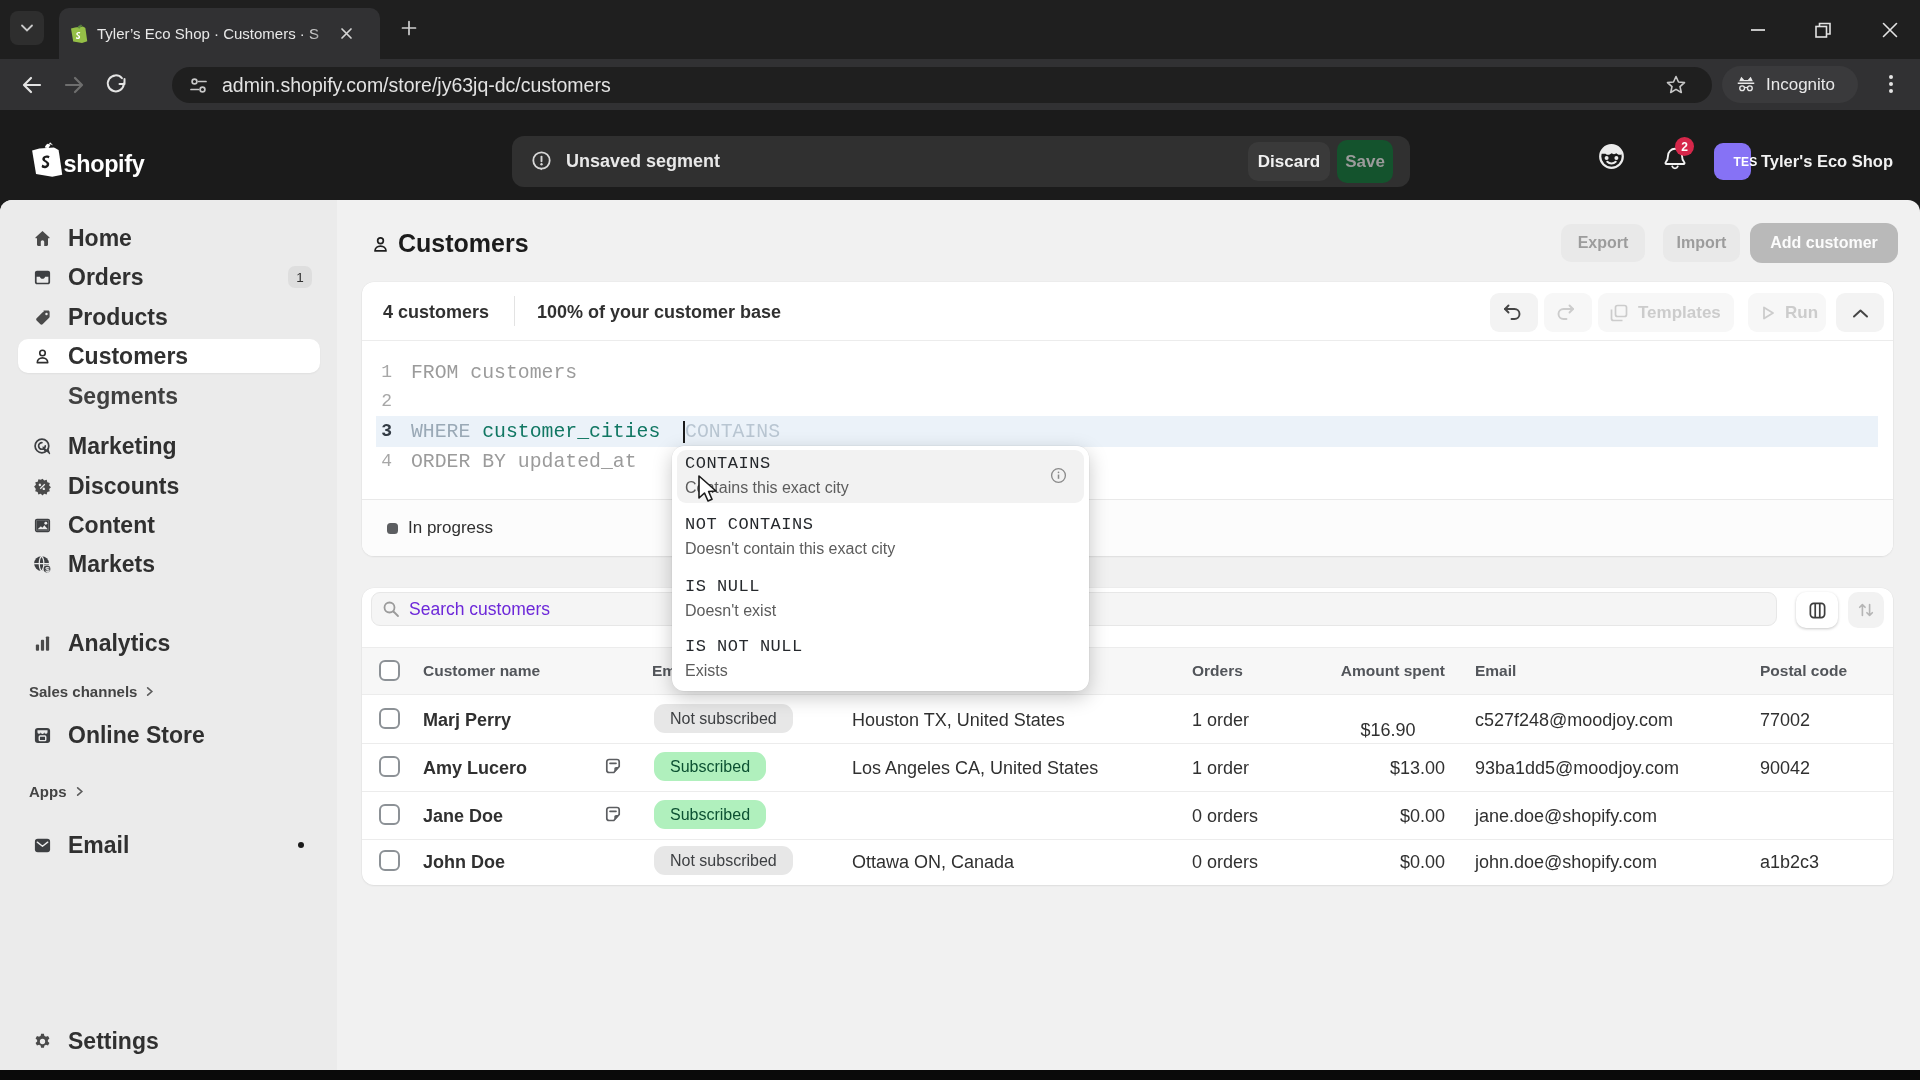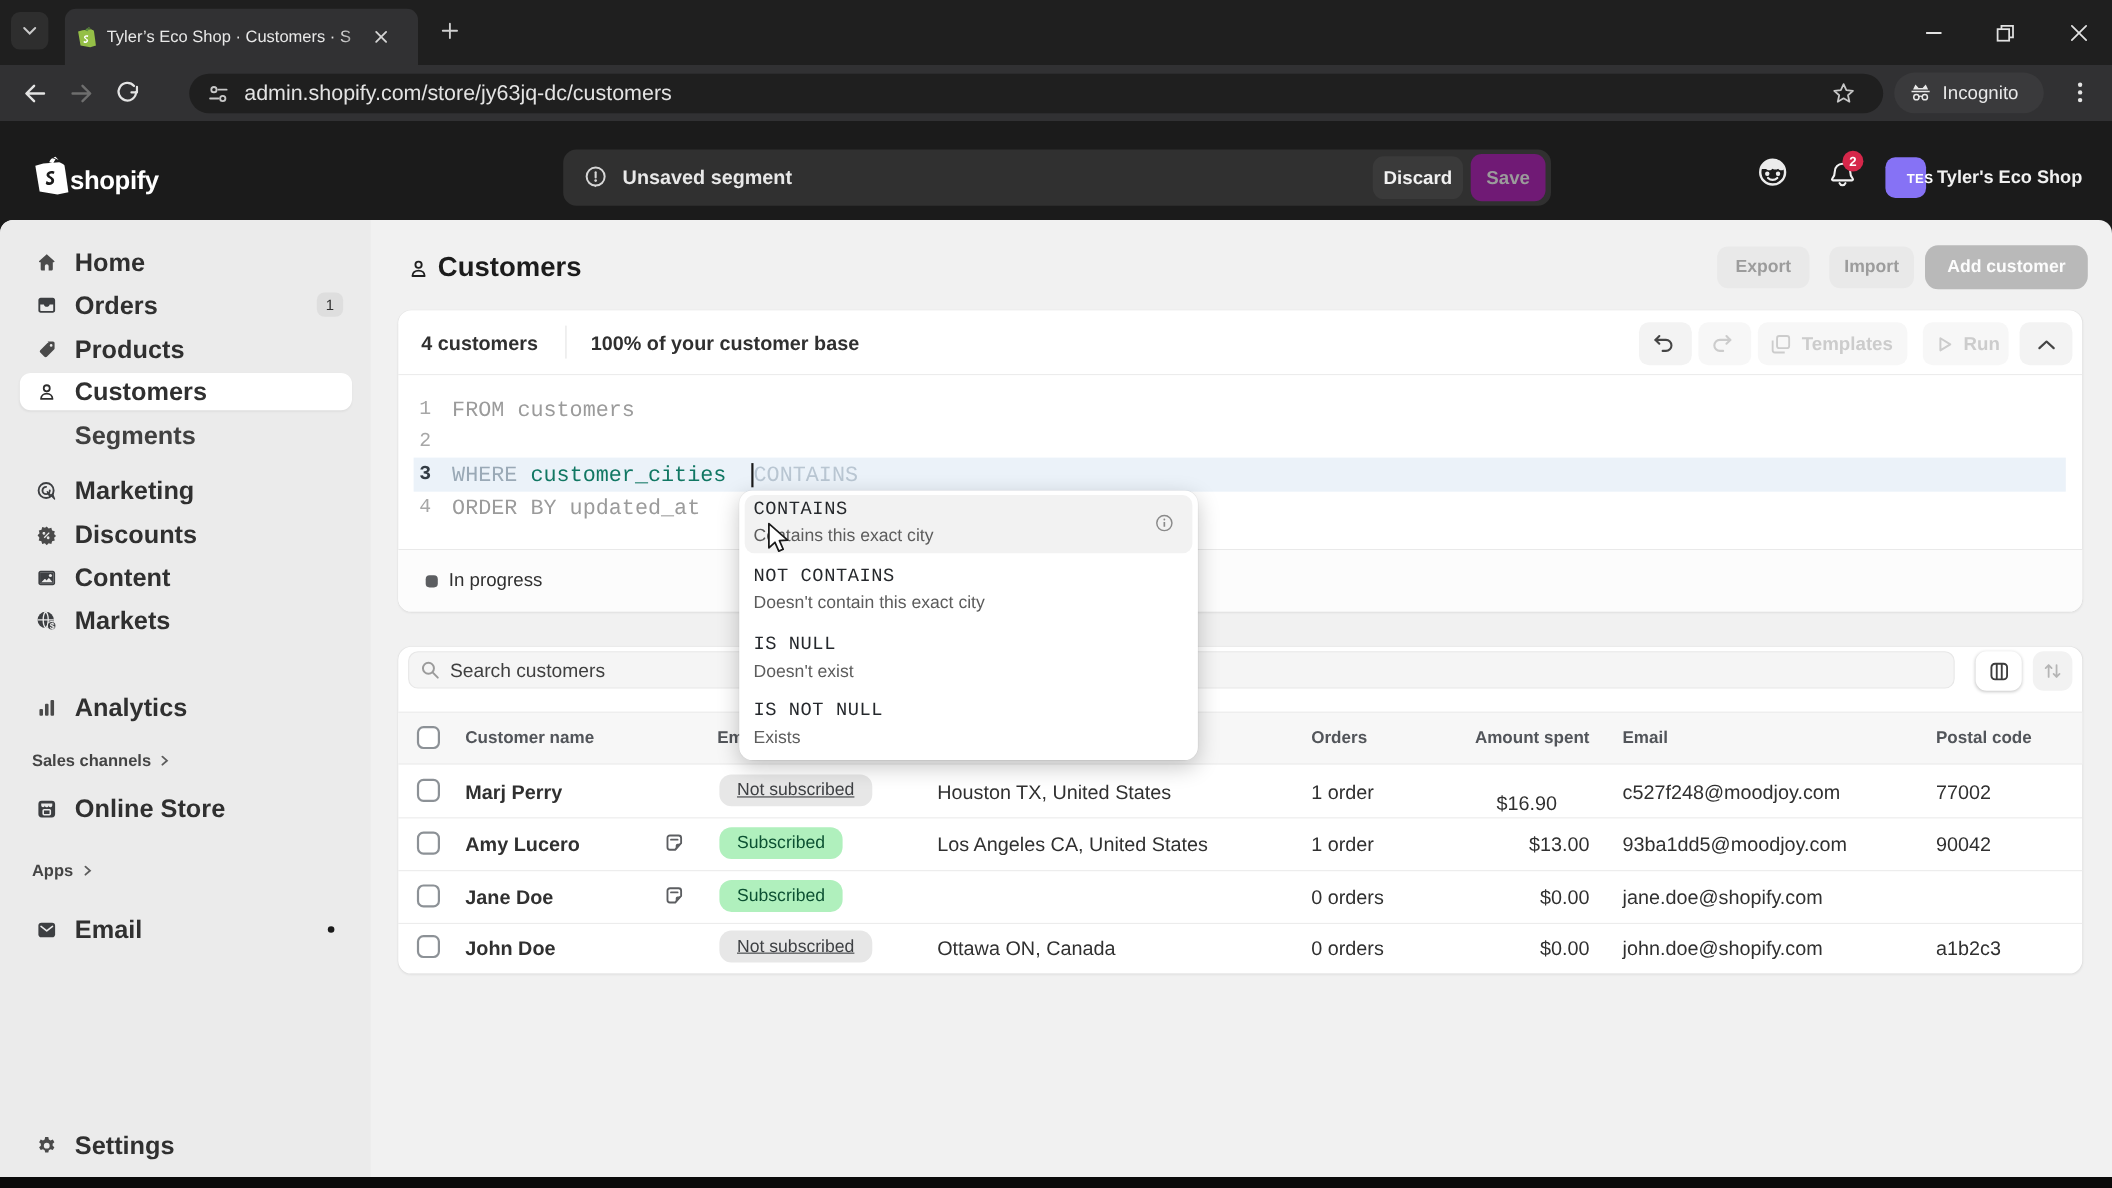--- a/index.html
+++ b/index.html
@@ -17,42 +17,42 @@
 
 
 #toolbar { position:absolute; left:0; top:59px; width:1920px; height:51px; background:#313133; }
 #omnibox { position:absolute; left:172px; top:8px; width:1540px; height:36px; background:#1f1f1f; border-radius:18px; display:flex; align-items:center; }
 #urltext { color:#e3e3e3; font-size:19.5px; margin-left:12px; }
 
 
 #topbar { position:absolute; left:0; top:110px; width:1920px; height:90px; background:#1b1b1b; }
 #searchpill { position:absolute; left:512px; top:26px; width:898px; height:51px; background:#303030; border-radius:12px; display:flex; align-items:center; }
 #btn-discard { position:absolute; left:1248px; top:32px; width:82px; height:39px; background:#3a3a3a; border-radius:10px; color:#f1f1f1; font-size:17px; font-weight:bold; display:flex; align-items:center; justify-content:center; }
-#btn-save { position:absolute; left:1337px; top:30px; width:68px; height:43px; background:#701a75; border-radius:10px; color:#9b9b9b; font-size:17px; font-weight:bold; display:flex; align-items:center; justify-content:center; }
+#btn-save { position:absolute; left:1337px; top:30px; width:56px; height:43px; background:#14532d; border-radius:10px; color:#9b9b9b; font-size:17px; font-weight:bold; display:flex; align-items:center; justify-content:center; }
 #avatar { position:absolute; left:1714px; top:33px; width:37px; height:37px; background:#8672f5; border-radius:9px; color:#fff; font-size:12px; font-weight:bold; display:flex; align-items:center; justify-content:center; letter-spacing:.3px;padding-left:26px; }
 #shopname { position:absolute; left:1761px; top:42px; color:#f1f1f1; font-size:16.5px; font-weight:bold; }
 
 
 #app { position:absolute; left:0; top:200px; width:1920px; height:870px; background:#f1f1f1; border-radius:12px 12px 0 0; overflow:hidden; }
 #sidebar { position:absolute; left:0; top:0; width:337px; height:870px; background:#ebebeb; }
 .nav { position:absolute; left:0; width:337px; height:36px; display:flex; align-items:center; }
 .nav svg { position:absolute; left:33px; }
 .nav .lbl { position:absolute; left:68px; font-size:23px; font-weight:bold; color:#303030; }
 .nav-sel { position:absolute; left:18px; width:302px; height:34px; background:#fff; border-radius:10px; box-shadow:0 1px 2px rgba(0,0,0,.05); }
 .sechdr { position:absolute; left:29px; font-size:15px; font-weight:bold; color:#444; display:flex; align-items:center; gap:7px; }
 #main { position:absolute; left:337px; top:0; width:1583px; height:870px; }
 
 
 .card { position:absolute; background:#fff; border-radius:12px; box-shadow:0 1px 2px rgba(26,26,26,.07), 0 0 0 0.5px rgba(0,0,0,.04); }
 
 
 .hdcell { color:#52555a; font-size:15.5px; font-weight:bold; }
 .cell { color:#303030; font-size:18px; }
 .pill { display:inline-flex; align-items:center; justify-content:center; height:29px; border-radius:11px; font-size:16px; padding:0 16px; }
-.pill-gray { background:#e7e7e7; color:#3e4043;text-decoration:underline; }
+.pill-gray { background:#e7e7e7; color:#3e4043; }
 .pill-green { background:#b0f0bd; color:#0c5132; }
 .cbx { position:absolute; width:21px; height:21px; border:2px solid #8c9196; border-radius:6px; background:#fff; }
 
 
 .codeline { position:absolute; font-family:"Liberation Mono", monospace; font-size:19.8px; white-space:pre; }
 .gut { position:absolute; font-family:"Liberation Mono", monospace; font-size:18px; color:#a7a7a7; width:17px; text-align:right; }
 
 
 #dropdown { position:absolute; left:672px; top:446px; width:417px; height:245px; background:#fff; border-radius:12px; box-shadow:0 6px 20px rgba(0,0,0,.22), 0 0 0 0.5px rgba(0,0,0,.06); }
 .dd-title { position:absolute; left:13px; font-family:"Liberation Mono", monospace; font-size:17px; color:#25282c; letter-spacing:0.5px; }
@@ -339,21 +339,21 @@
         <div class="abs" style="left:46px; top:236px; font-size:17px; color:#303030;">In progress</div>
       </div>
 
       <div class="card" style="left:25px; top:388px; width:1531px; height:297px;">
 
         <div class="abs" style="left:9px; top:4px; width:1406px; height:34px; background:#f5f5f5; border:1px solid #e7e7e7; border-radius:9px; display:flex; align-items:center;">
           <svg style="margin-left:10px" width="18" height="18" viewBox="0 0 18 18" fill="none" stroke="#9b9b9b" stroke-width="1.8">
               <circle cx="7.5" cy="7.5" r="5"></circle>
               <path d="M11.5 11.5 L16 16" stroke-linecap="round"></path>
             </svg>
-          <span style="margin-left:9px; color:#404040; font-size:17.5px;">Search customers</span>
+          <span style="margin-left:9px; color:#6d28d9; font-size:17.5px;">Search customers</span>
         </div>
         <div class="abs" style="left:1434px; top:4px; width:42px; height:36px; background:#fff; border-radius:10px; box-shadow:0 1px 3px rgba(0,0,0,.22); display:flex; align-items:center; justify-content:center;">
           <svg width="19" height="19" viewBox="0 0 20 20" fill="none" stroke="#3d3d3d" stroke-width="1.8">
               <rect x="2.5" y="2.5" width="15" height="15" rx="3.5"></rect>
               <path d="M7.6 2.5 v15 M12.4 2.5 v15"></path>
             </svg>
         </div>
         <div class="abs" style="left:1486px; top:4px; width:36px; height:36px; background:#f2f2f2; border-radius:10px; display:flex; align-items:center; justify-content:center;">
           <svg width="18" height="18" viewBox="0 0 20 20" fill="none" stroke="#b5b5b5" stroke-width="1.8" stroke-linecap="round" stroke-linejoin="round">
               <path d="M6 16 V4 M6 4 L3 7 M6 4 L9 7"></path>

